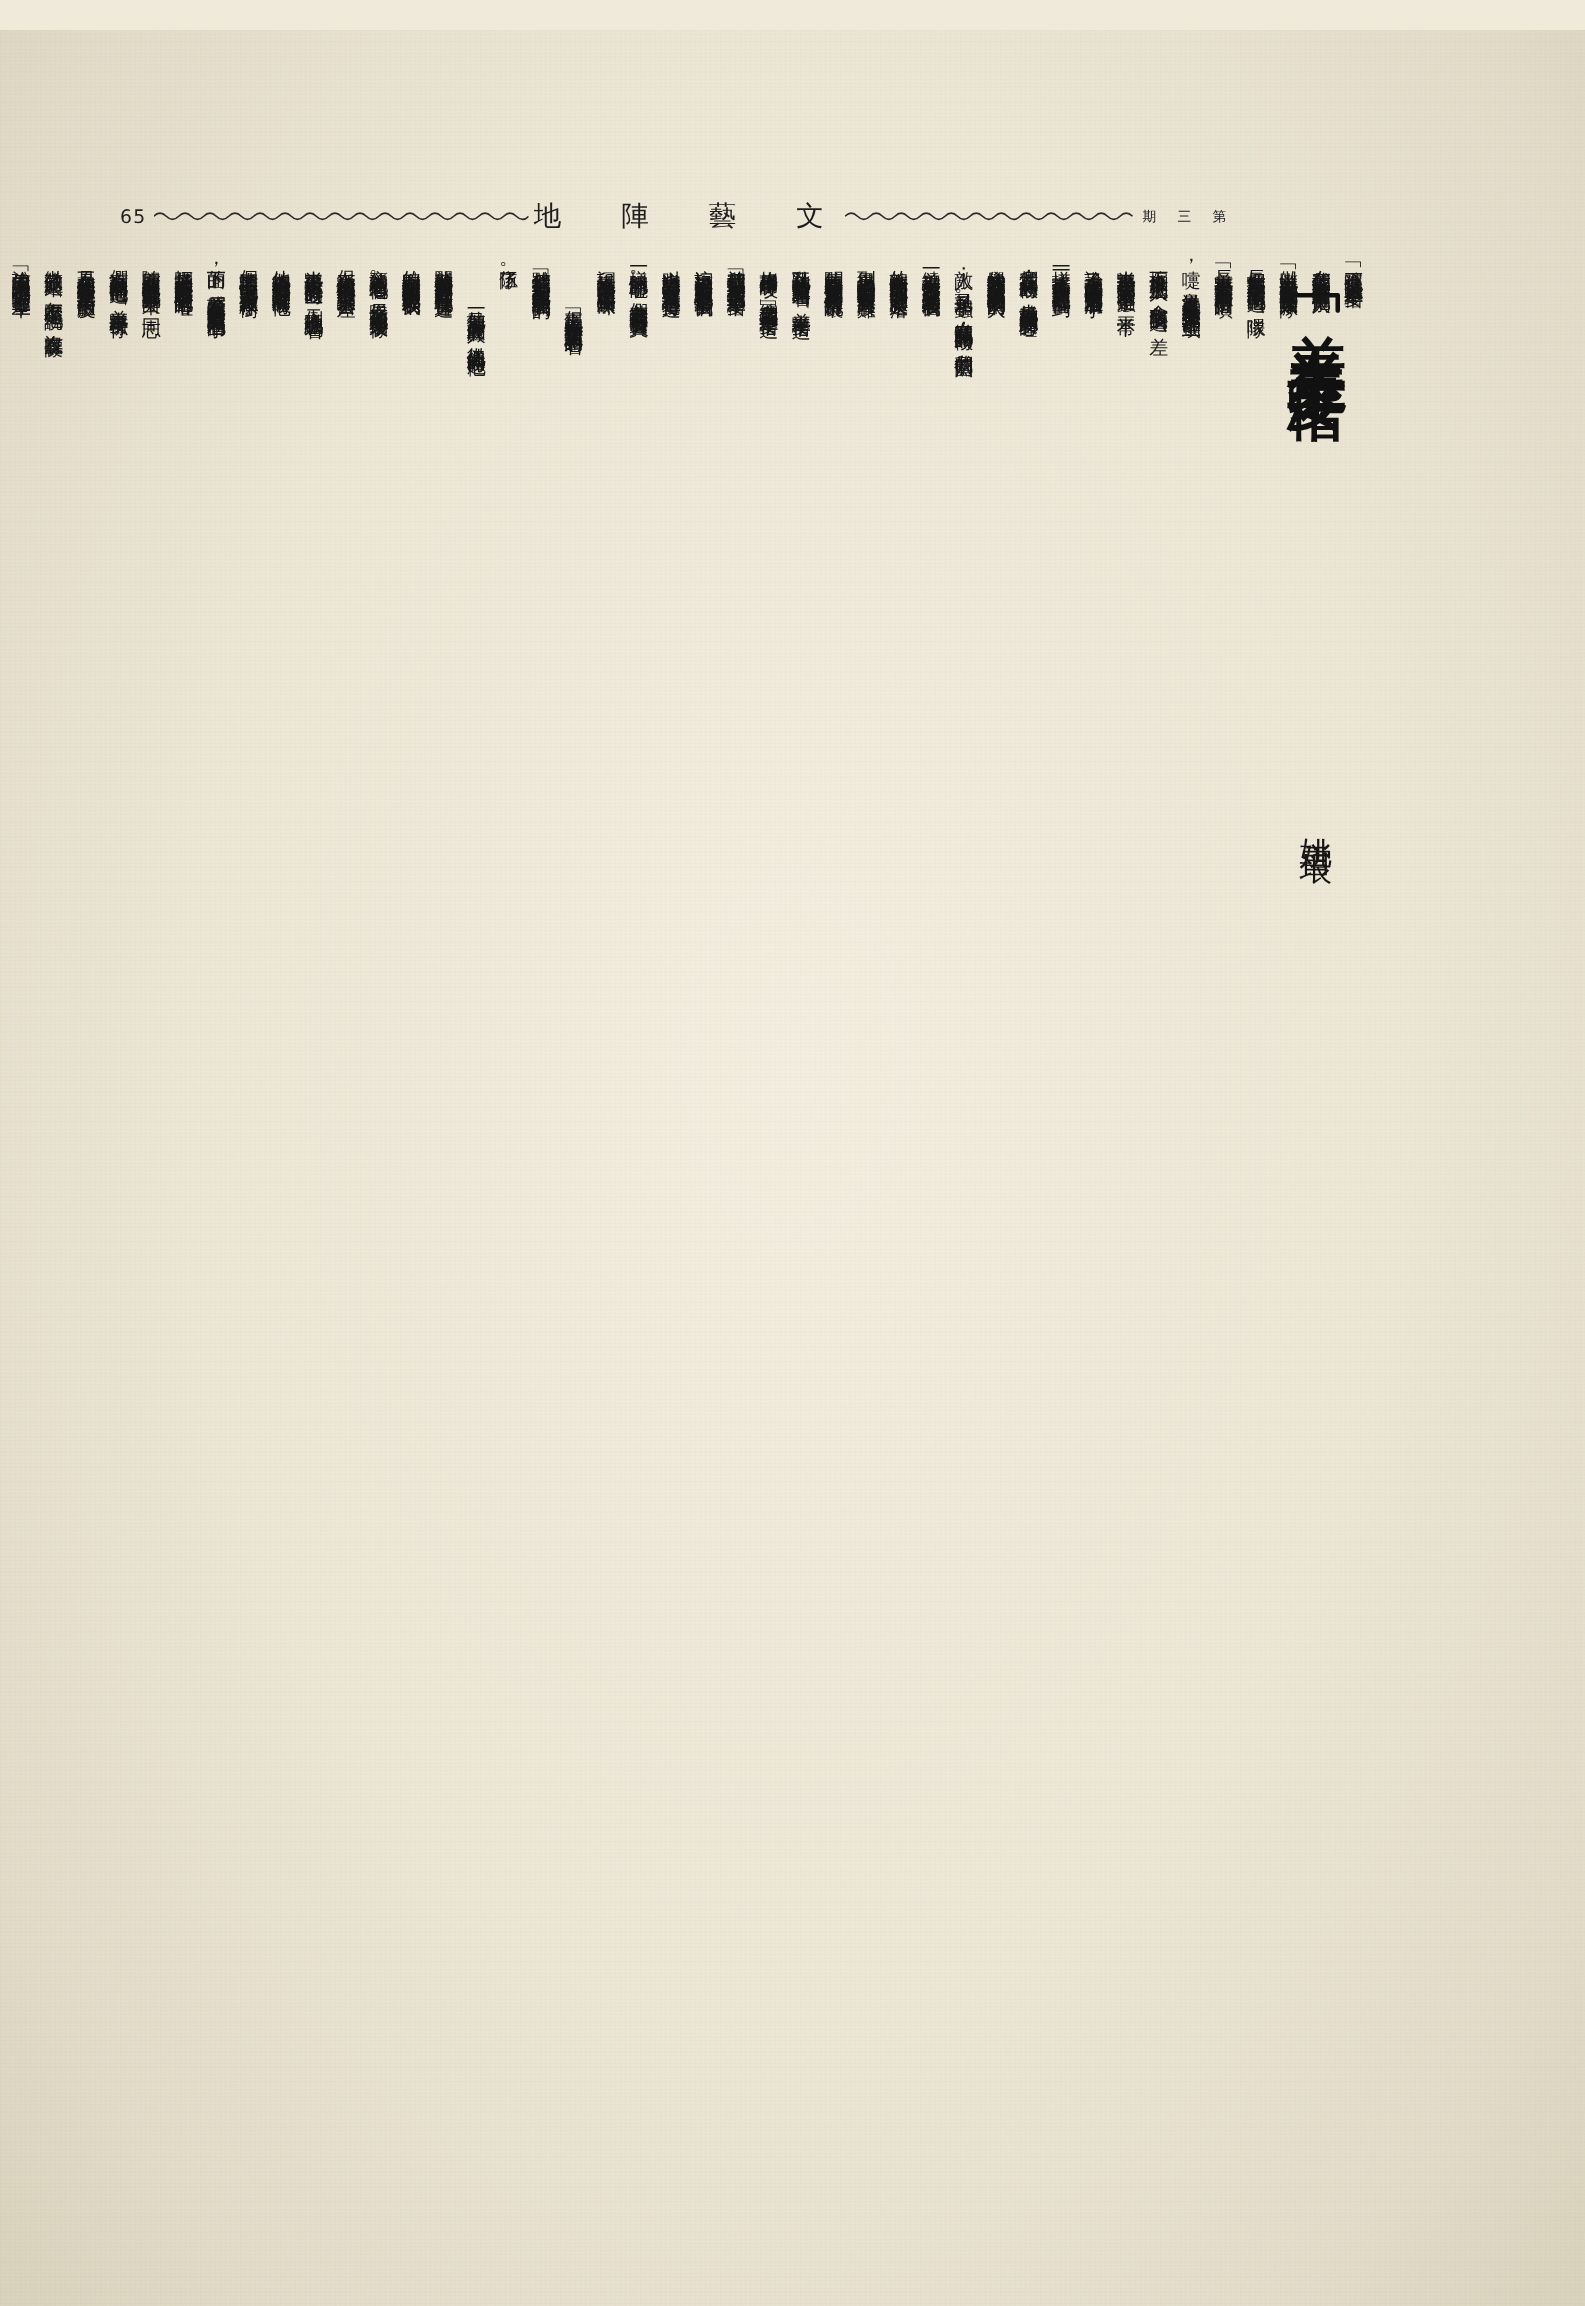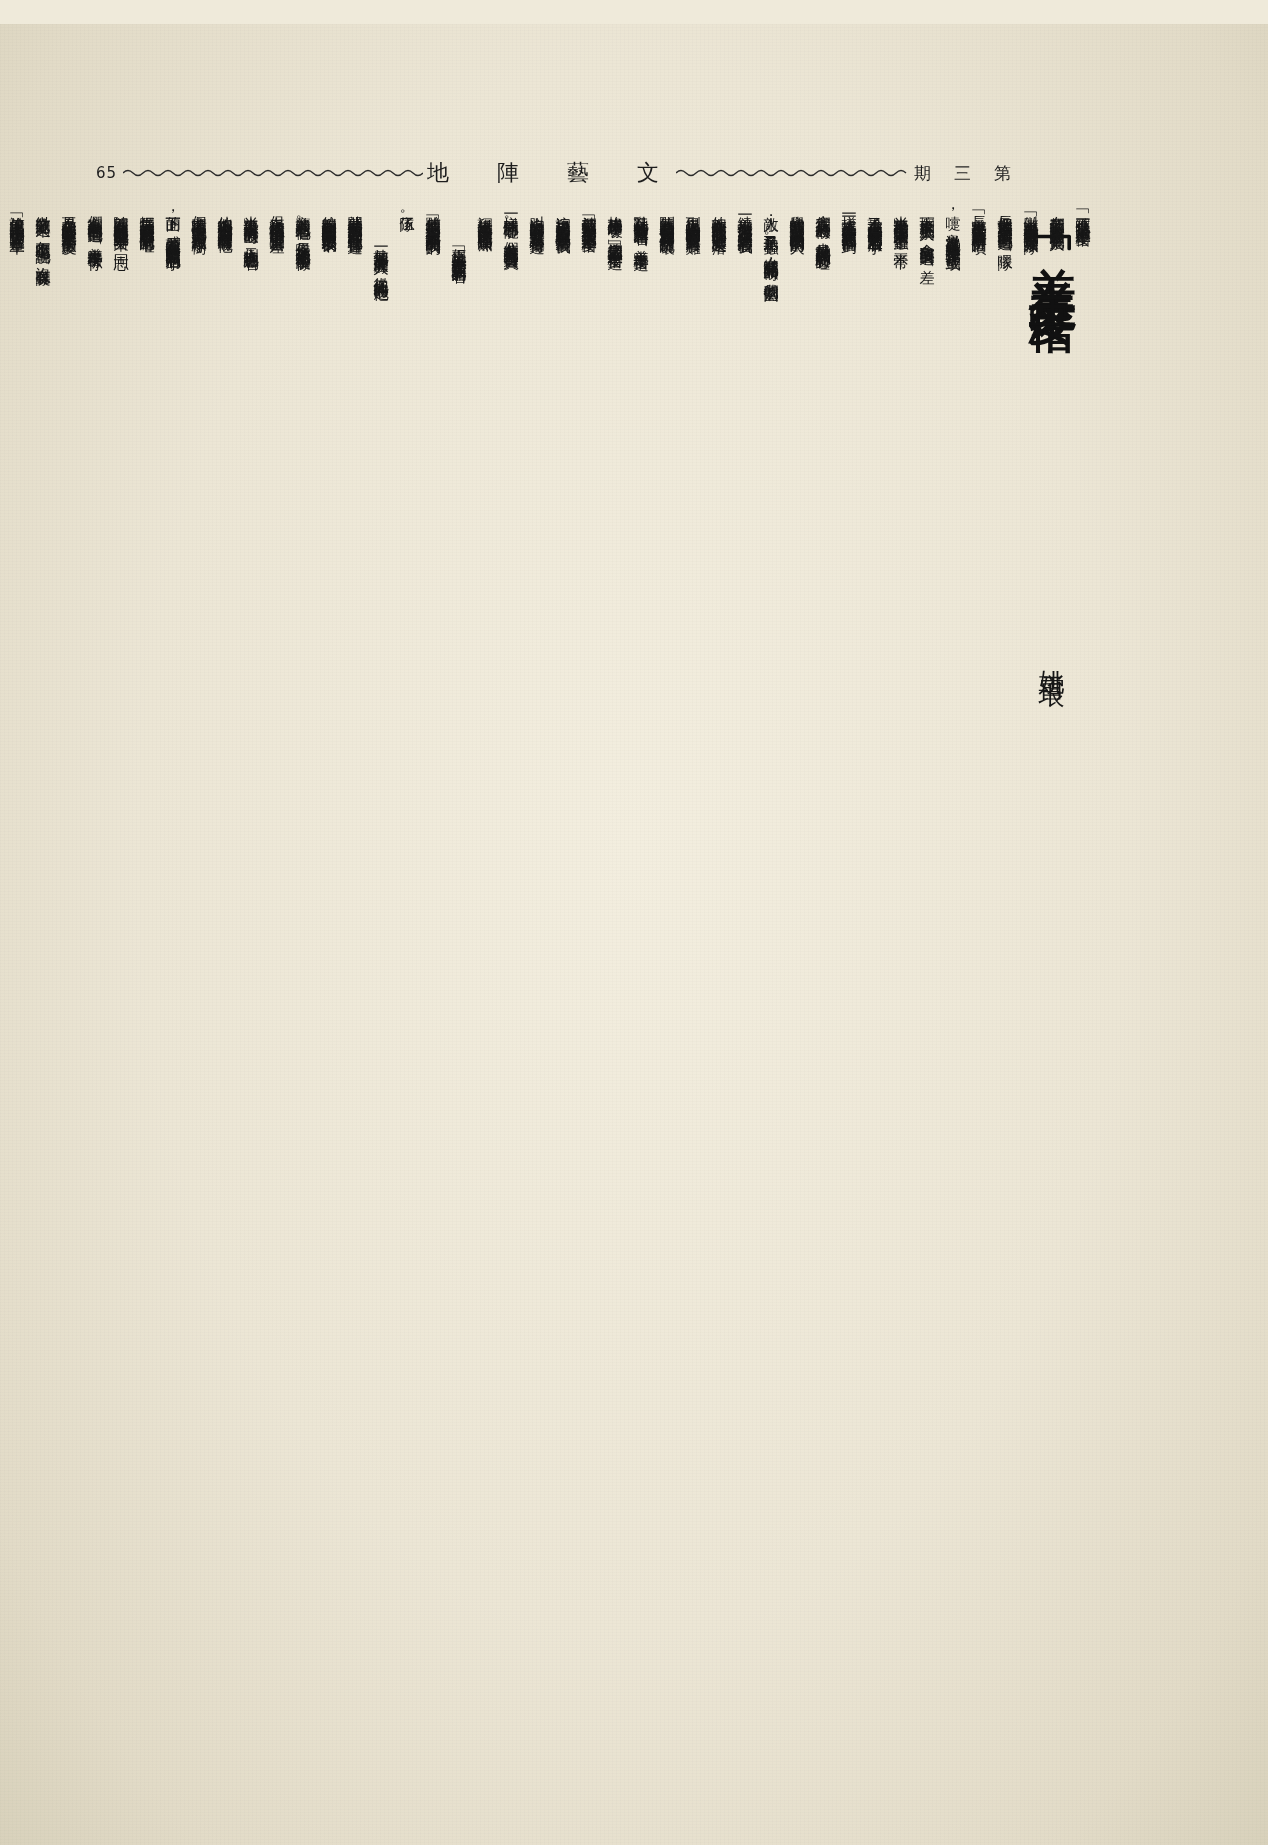--- a/index.html
+++ b/index.html
@@ -44,21 +44,21 @@
   .wave{
     flex:0 0 auto;height:10px;
     overflow:hidden;
   }
   .wave svg{display:block;}
   .head-title{
     font-size:22px;letter-spacing:13px;
     color:#1d1d1d;padding:0 4px;white-space:nowrap;
   }
   .head-issue{
-    font-size:17px;letter-spacing:3px;color:#1d1d1d;white-space:nowrap;
+    font-size:11px;letter-spacing:3px;color:#1d1d1d;white-space:nowrap;
     margin-left:6px;
   }
 
   
   .titlebar{
     position:absolute;
     right:0;top:46px;
     width:210px;height:640px;
   }
   .article-title{

